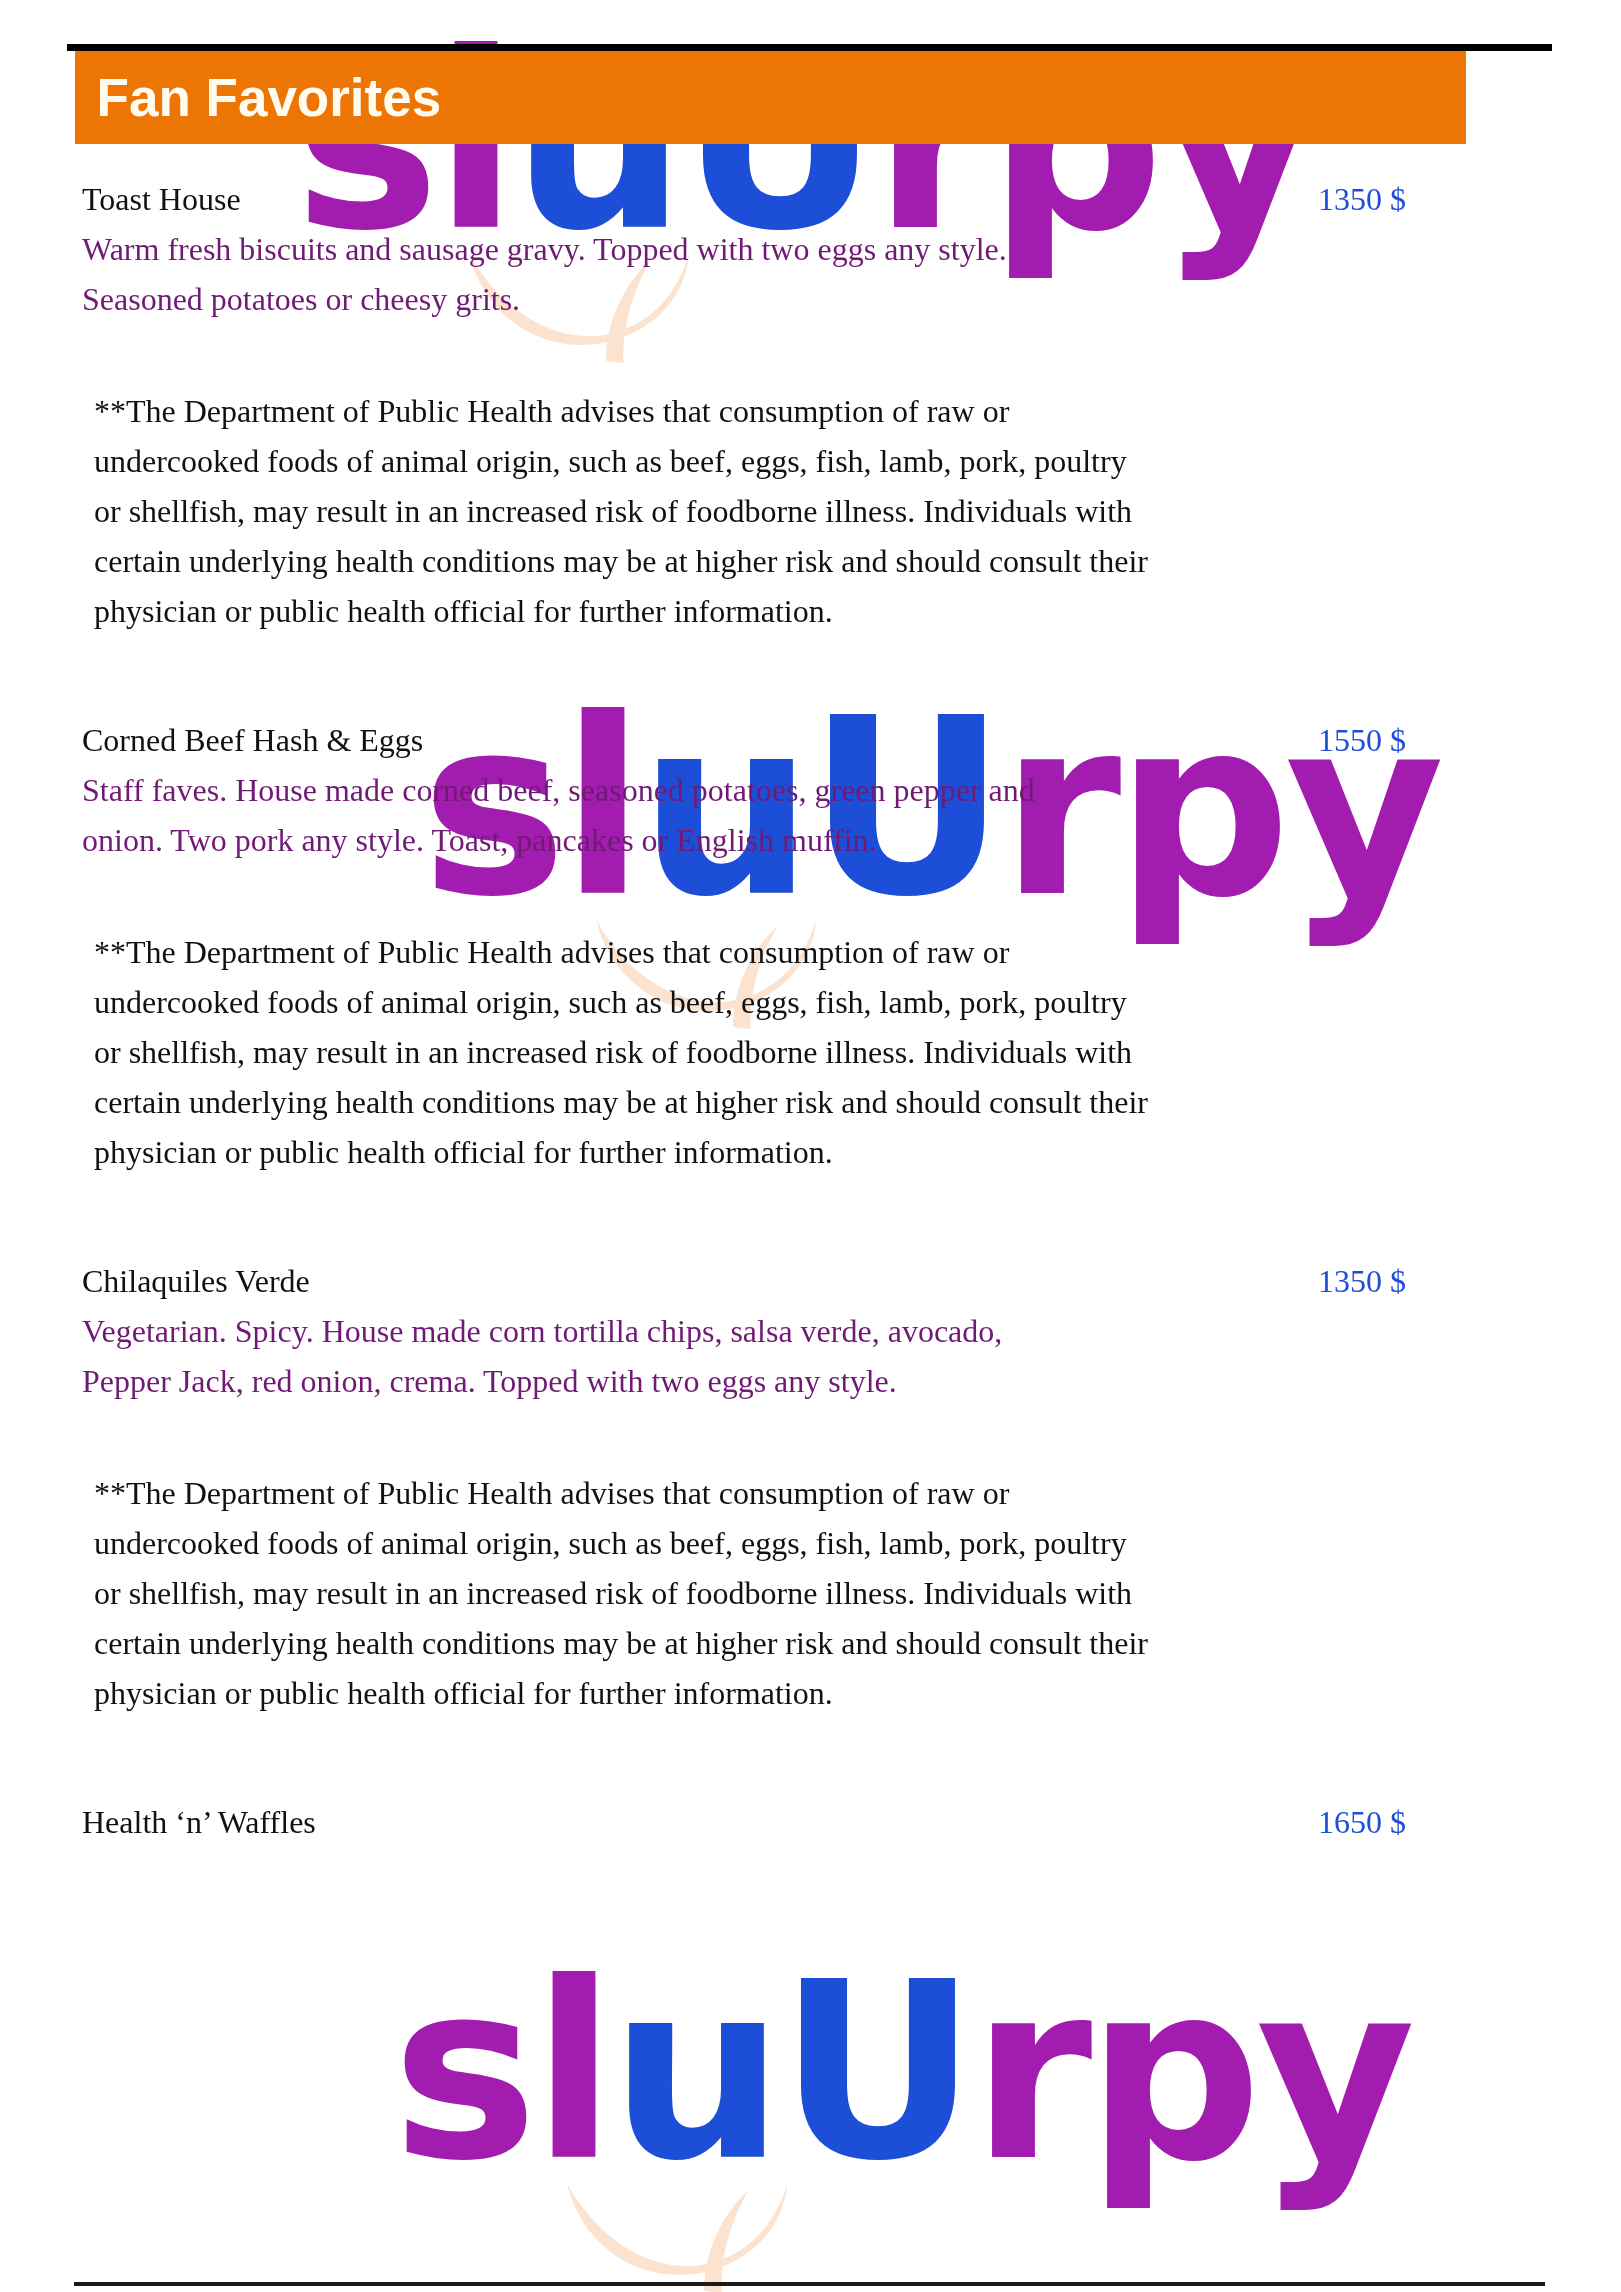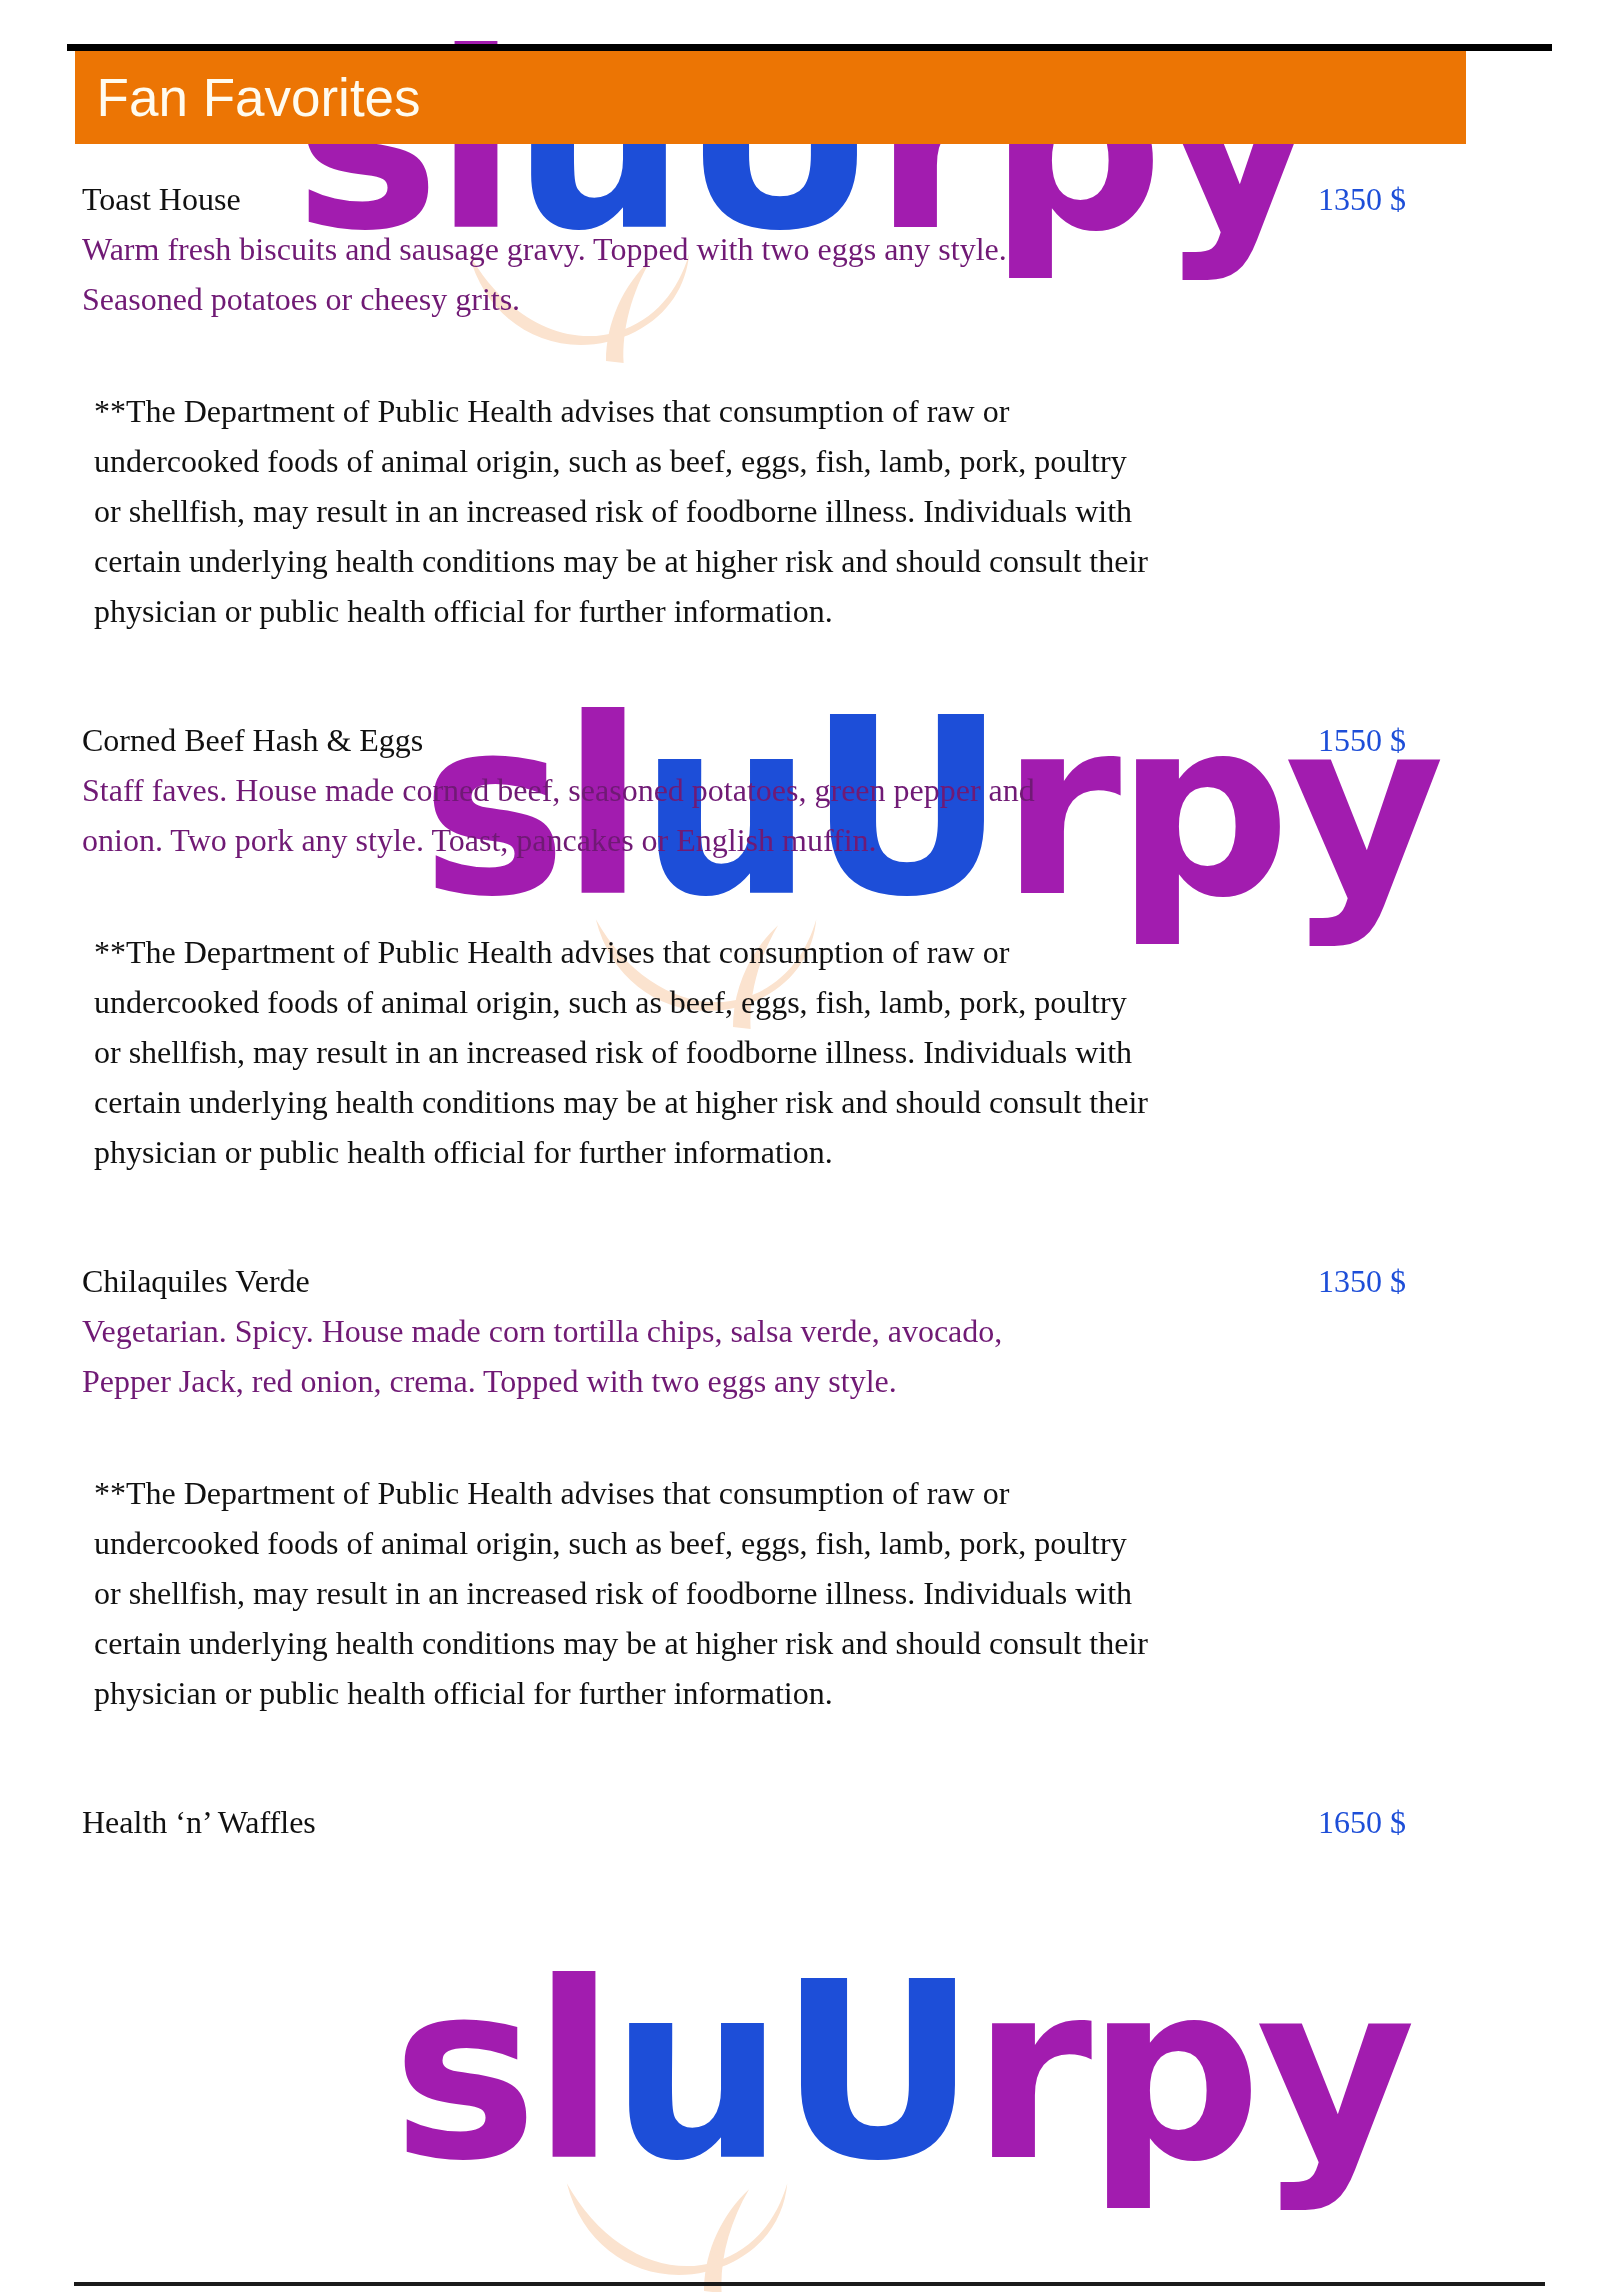--- a/index.html
+++ b/index.html
@@ -79,21 +79,21 @@
     height: 93px;
     background: #ec7504;
     z-index: 2;
     box-sizing: border-box;
     padding-left: 21.6px;
   }
   .section-header-title {
     color: #fffbef;
     font-family: "Liberation Sans", "DejaVu Sans", sans-serif;
     font-size: 53px;
-    font-weight: 400;
+    font-weight: 700;
     line-height: 93px;
     white-space: nowrap;
   }
 
   
   .menu-body {
     position: absolute;
     left: 82px;
     top: 174px;
     width: 1353px;

